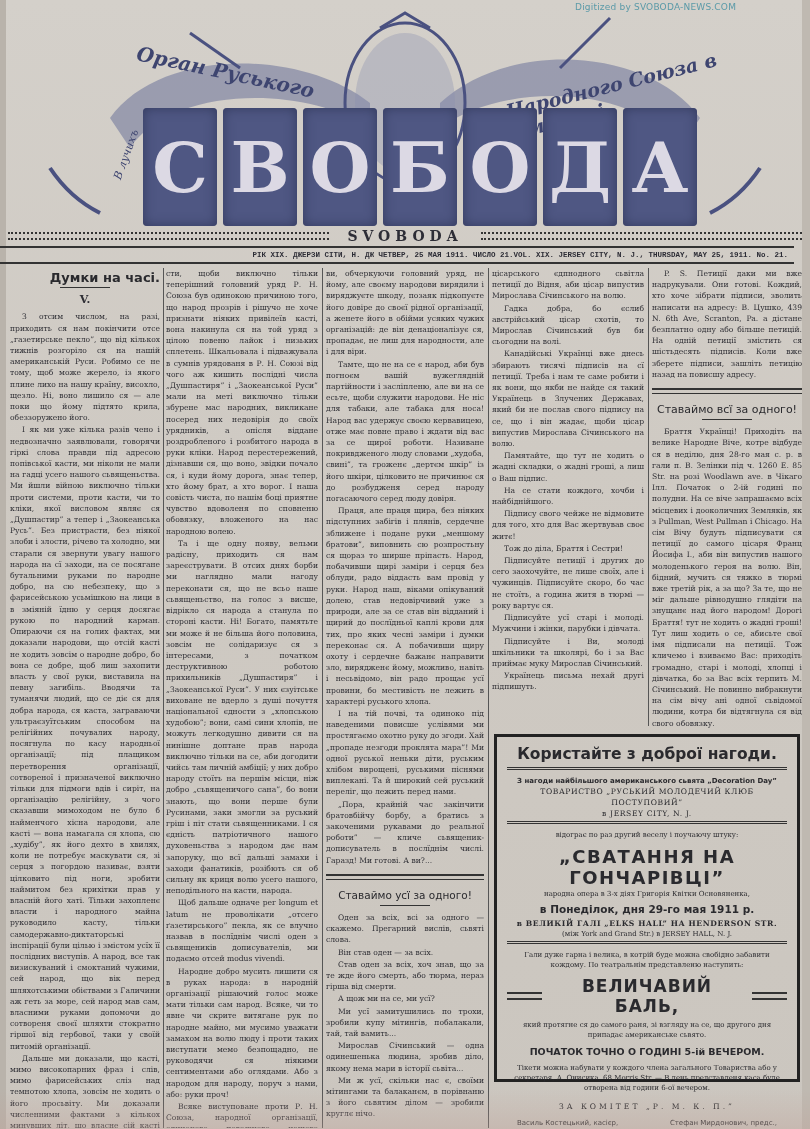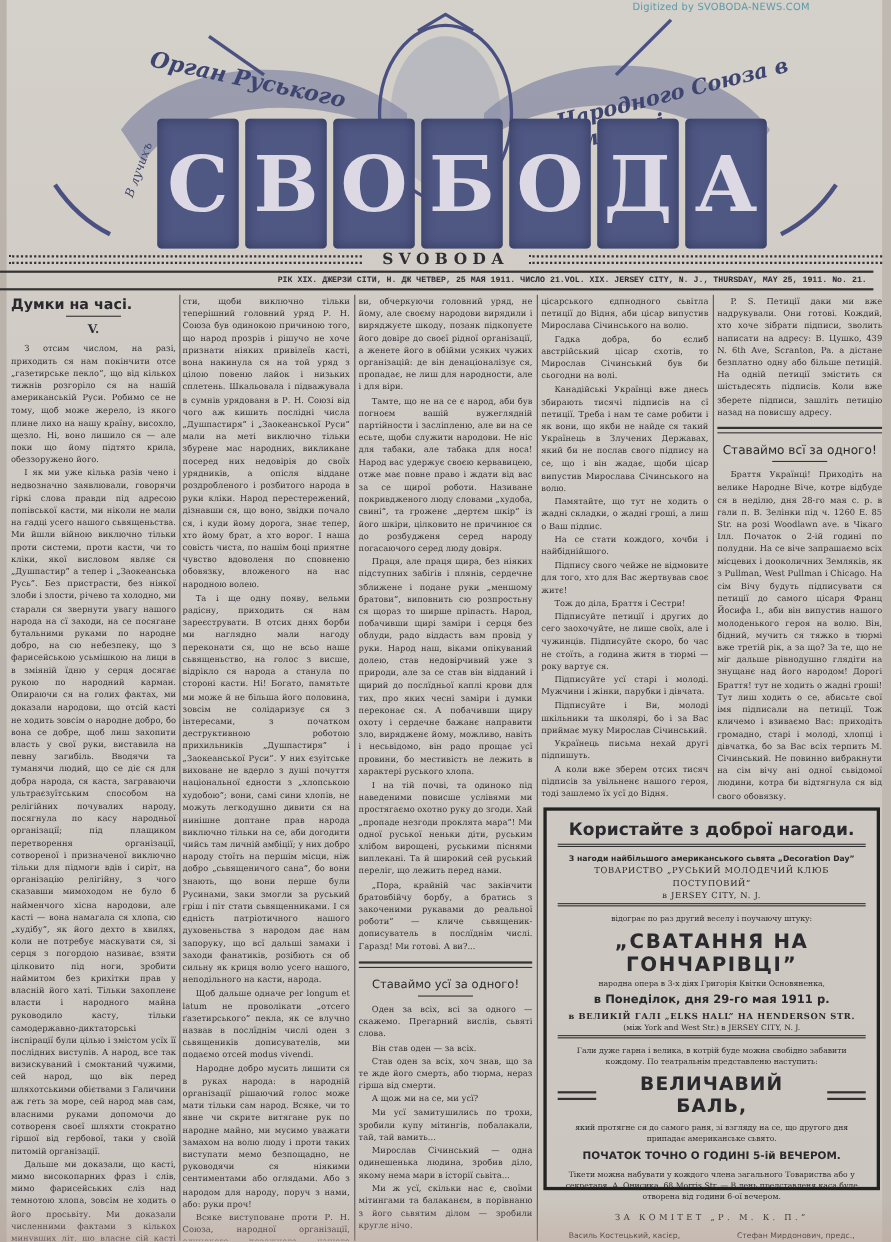--- a/index.html
+++ b/index.html
@@ -21,21 +21,21 @@
   .dateline{position:absolute;left:0;top:246px;width:794px;height:18px;border-top:2px solid #333;border-bottom:2px solid #333;display:flex;justify-content:flex-end;align-items:center;font-family:Liberation Mono, monospace;font-size:7.5px;font-weight:bold;color:#2d2d36;padding:0 6px;box-sizing:border-box;}
   
   .col{position:absolute;top:268px;font-size:7.6px;line-height:11.2px;text-align:justify;color:#2f2f35;}
   .col p{margin:0 0 1px 0;text-indent:12px;}
   .c1{left:10px;width:150px;height:860px;overflow:hidden;}
   .c2{left:166px;width:152px;height:860px;overflow:hidden;}
   .c3{left:326px;width:158px;height:860px;overflow:hidden;}
   .c4{left:492px;width:152px;height:460px;overflow:hidden;}
   .c5{left:652px;width:150px;height:460px;overflow:hidden;}
   .vrule{position:absolute;top:268px;width:1px;background:#555;}
-  .art-title{text-align:left;font-family:"DejaVu Sans",sans-serif;font-weight:bold;font-size:13px;margin:4px 0 2px;color:#2a2a2e;text-indent:0;}
+  .art-title{text-align:right;font-family:"DejaVu Sans",sans-serif;font-weight:bold;font-size:13px;margin:4px 0 2px;color:#2a2a2e;text-indent:0;}
   .art-sub{text-align:center;font-size:11px;font-weight:bold;margin:6px 0 6px;}
   .rule-short{width:50px;height:0;border-top:1px solid #333;margin:4px auto 6px;}
   .section-title{text-align:center;font-family:"DejaVu Sans",sans-serif;font-weight:normal;font-size:11px;margin:10px 0 2px;color:#2a2a2e;}
   .hr-double{height:3px;border-top:2px solid #333;border-bottom:1px solid #333;margin:8px 0;}
   .c3 .section-title{font-size:10.5px;}
   
   .ad{position:absolute;left:494px;top:734px;width:306px;height:348px;border:3px solid #222;box-sizing:border-box;padding:6px 10px;text-align:center;color:#2a2a2e;}
   .ad-title{font-family:"DejaVu Sans",sans-serif;font-weight:bold;font-size:15.5px;margin:2px 0 4px;}
   .ad-hr{border-top:1px solid #333;border-bottom:1px solid #333;height:1px;margin:2px 0 6px;}
   .ad-small{font-size:7px;line-height:10px;}
@@ -143,21 +143,20 @@
     <p>Гадка добра, бо єслиб австрійський цісар схотів, то Мирослав Січинський був би сьогодни на волі.</p>
     <p>Канадійські Українці вже днесь збирають тисячі підписів на сї петиції. Треба і нам те саме робити і як вони, що якби не найде ся такий Українець в Злучених Державах, який би не послав свого підпису на се, що і він жадає, щоби цісар випустив Мирослава Січинського на волю.</p>
     <p>Памятайте, що тут не ходить о жадні складки, о жадні гроші, а лиш о Ваш підпис.</p>
     <p>На се стати кождого, хочби і найбіднійшого.</p>
     <p>Підпису свого чейже не відмовите для того, хто для Вас жертвував своє житє!</p>
     <p>Тож до діла, Браття і Сестри!</p>
     <p>Підписуйте петиції і других до сего заохочуйте, не лише своїх, але і чужинців. Підписуйте скоро, бо час не стоїть, а година житя в тюрмі — року вартує ся.</p>
     <p>Підписуйте усї старі і молоді. Мужчини і жінки, парубки і дівчата.</p>
     <p>Підписуйте і Ви, молоді шкільники та школярі, бо і за Вас приймає муку Мирослав Січинський.</p>
     <p>Українець письма нехай другі підпишуть.</p>
-    <p>А коли вже зберем отсих тисяч підписів за увільненє нашого героя, тоді зашлемо їх усї до Відня.</p>
 
   </div>
 
   <div class="col c5">
     <p>P. S. Петиції даки ми вже надрукували. Они готові. Кождий, хто хоче зібрати підписи, зволить написати на адресу: В. Цушко, 439 N. 6th Ave, Scranton, Pa. а дістане безплатно одну або більше петицій. На одній петиції змістить ся шістьдесять підписів. Коли вже зберете підписи, зашліть петицію назад на повисшу адресу.</p>
     <div class="hr-double"></div>
     <div class="section-title">Ставаймо всї за одного!</div>
     <div class="rule-short"></div>
     <p>Браття Українці! Приходіть на велике Народне Віче, котре відбуде ся в неділю, дня 28-го мая с. р. в гали п. В. Зелінки під ч. 1260 E. 85 Str. на розі Woodlawn ave. в Чікаго Ілл. Початок о 2-ій годині по полудни. На се віче запрашаємо всіх місцевих і доокoличних Земляків, як з Pullman, West Pullman і Chicago. На сім Вічу будуть підписувати ся петиції до самого цісаря Франц Йосифа І., аби він випустив нашого молоденького героя на волю. Він, бідний, мучить ся тяжко в тюрмі вже третій рік, а за що? За те, що не міг дальше рівнодушно глядіти на знущанє над його народом! Дорогі Браття! тут не ходить о жадні гроші! Тут лиш ходить о се, абисьте свої імя підписали на петиції. Тож кличемо і взиваємо Вас: приходіть громадно, старі і молоді, хлопці і дівчатка, бо за Вас всіх терпить М. Січинський. Не повинно вибракнути на сім вічу ані одної сьвідомої людини, котра би відтягнула ся від свого обовязку.</p>
 
@@ -168,21 +167,21 @@
     <div class="ad-hr"></div>
     <div class="ad-bold-small">З нагоди найбільшого американського сьвята „Decoration Day”</div>
     <div class="ad-caps">ТОВАРИСТВО „РУСЬКИЙ МОЛОДЕЧИЙ КЛЮБ ПОСТУПОВИЙ”</div>
     <div class="ad-caps">в JERSEY CITY, N. J.</div>
     <div class="ad-hr"></div>
     <div class="ad-small">відограє по раз другий веселу і поучаючу штуку:</div>
     <div class="ad-play">„СВАТАННЯ НА ГОНЧАРІВЦІ”</div>
     <div class="ad-small">народна опера в 3-х діях Григорія Квітки Основяненка,</div>
     <div class="ad-date">в Понеділок, дня 29-го мая 1911 р.</div>
     <div class="ad-caps" style="font-weight:bold">в ВЕЛИКІЙ ГАЛІ „ELKS HALL” НА HENDERSON STR.</div>
-    <div class="ad-small">(між York and West Str.) в JERSEY CITY, N. J.</div>
+    <div class="ad-small">(між York and Grand Str.) в JERSEY HALL, N. J.</div>
     <div class="ad-hr"></div>
     <div class="ad-small">Гали дуже гарна і велика, в котрій буде можна свобідно забавити кождому. По театральнім представленю наступить:</div>
     <div class="ad-ball">
       <div class="lines"></div>
       <span>ВЕЛИЧАВИЙ БАЛЬ,</span>
       <div class="lines"></div>
     </div>
     <div class="ad-small">який протягне ся до самого раня, зі взгляду на се, що другого дня припадає американське сьвято.</div>
     <div class="ad-start">ПОЧАТОК ТОЧНО О ГОДИНІ 5-ій ВЕЧЕРОМ.</div>
     <div class="ad-small">Тікети можна набувати у кождого члена загального Товариства або у секретаря, А. Онисика, 68 Morris Str. — В день представленя каса буде отворена від години 6-ої вечером.</div>

